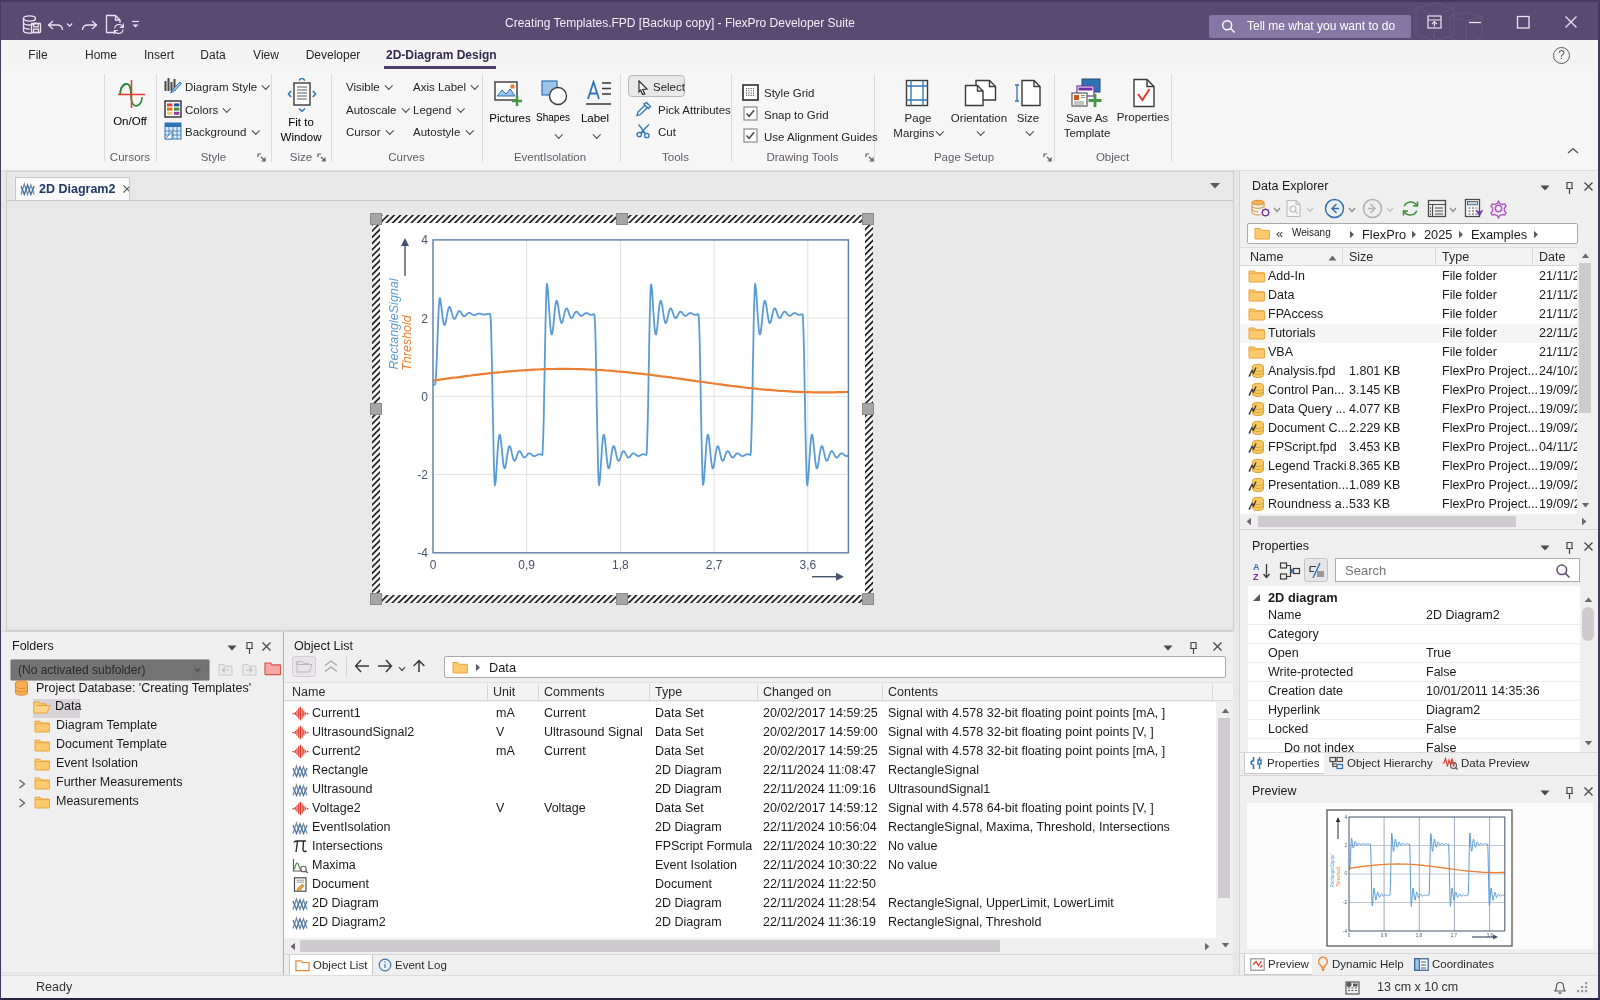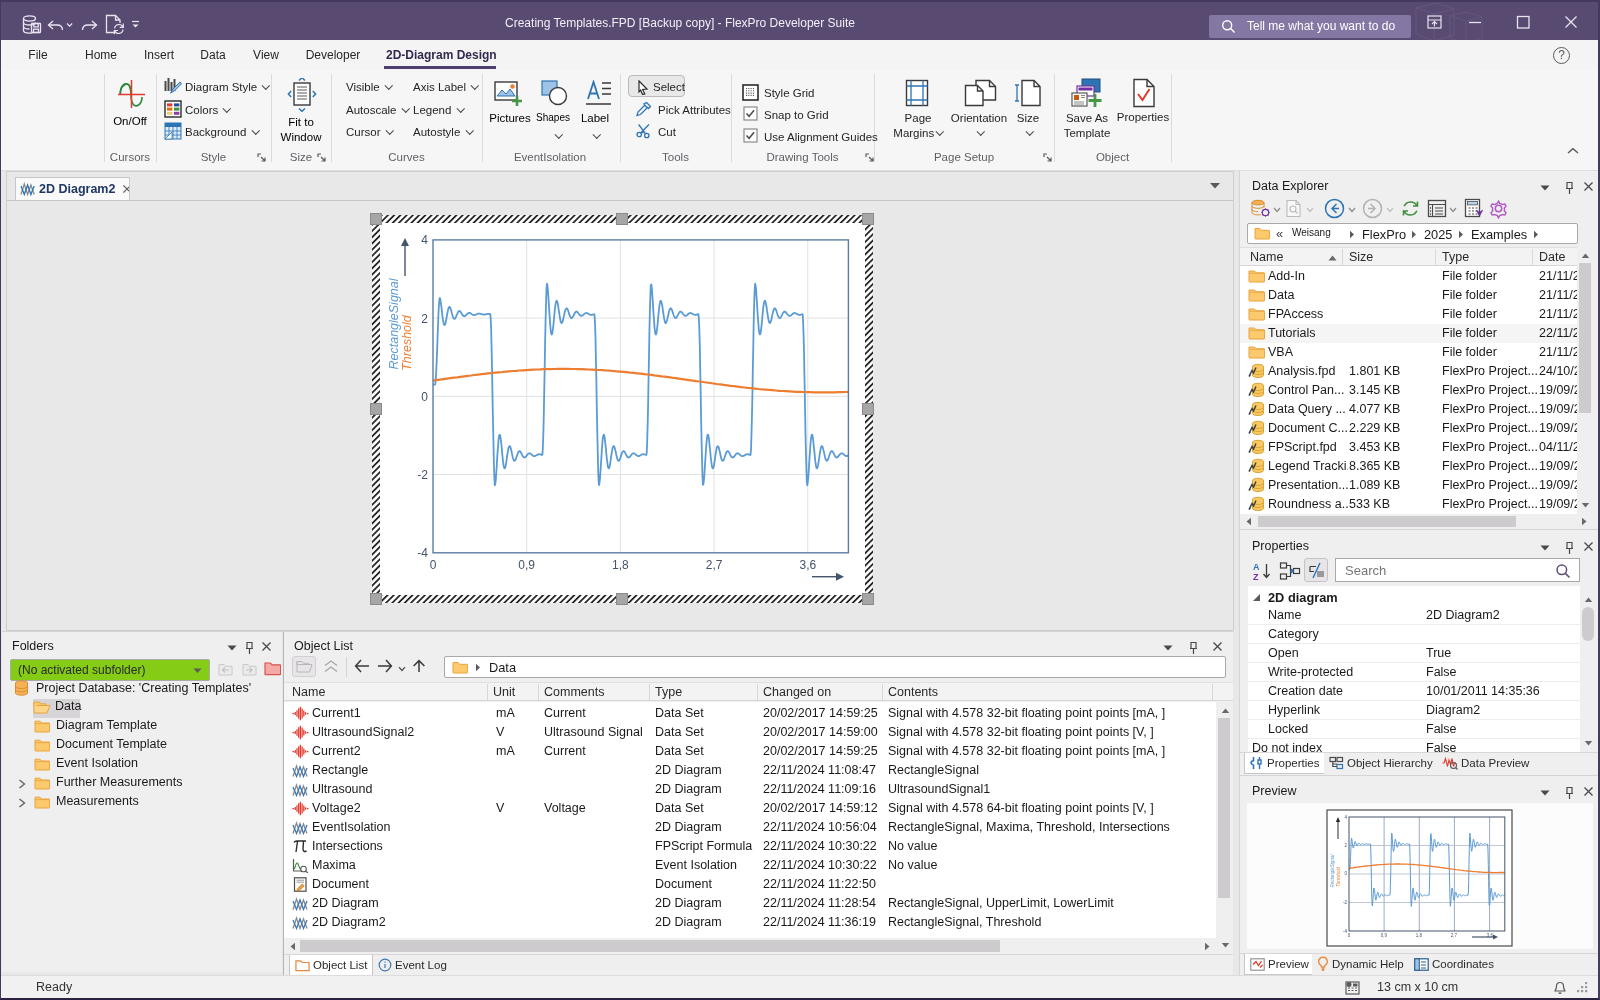--- a/index.html
+++ b/index.html
@@ -397,21 +397,21 @@
   <div class="ptitle">Folders</div>
   <svg class="abs" style="right:45px;top:13px;" width="10" height="7" viewBox="0 0 10 7">
       <path d="M0.5 0.5 l4.5 5 4.5-5 z" fill="#4a4a4a"></path>
     </svg>
   <svg class="abs" style="right:27px;top:9px;" width="11" height="14" viewBox="0 0 11 14" fill="none" stroke="#4a4a4a" stroke-width="1.2">
       <path d="M3 1.5 h5 v6 h-5 z M2 7.5 h7 M5.5 7.5 V13"></path>
     </svg>
   <svg class="abs" style="right:10px;top:9px;" width="11" height="11" viewBox="0 0 11 11" stroke="#4a4a4a" stroke-width="1.3">
       <path d="M1.5 1.5 l8 8 M9.5 1.5 l-8 8"></path>
     </svg>
-  <div class="abs" style="left:8px;top:27px;width:200px;height:22px;background:#84cc16;border:1px solid #aaa8aa;border-radius:2px;font-size:12px;color:#2a2a2a;line-height:20px;padding-left:7px;">(No activated subfolder)<svg class="abs" style="right:7px;top:8px;" width="9" height="6" viewBox="0 0 9 6">
+  <div class="abs" style="left:8px;top:27px;width:200px;height:22px;background:#737373;border:1px solid #aaa8aa;border-radius:2px;font-size:12px;color:#2a2a2a;line-height:20px;padding-left:7px;">(No activated subfolder)<svg class="abs" style="right:7px;top:8px;" width="9" height="6" viewBox="0 0 9 6">
         <path d="M0.5 0.5 l4 4.5 4-4.5 z" fill="#5a5a5a"></path>
       </svg></div>
   <svg class="abs" style="left:214px;top:30px;" width="18" height="15" viewBox="0 0 18 15" opacity="0.45">
       <path d="M3 2.5 h5 l1.5 1.8 H16 V13 H3 Z" fill="#e9e7e9" stroke="#9a989a" stroke-width="1"></path>
       <path d="M7 8 h6 M9 5.5 L6.5 8 L9 10.5" fill="none" stroke="#8a888a" stroke-width="1.2"></path>
     </svg>
   <svg class="abs" style="left:238px;top:30px;" width="18" height="15" viewBox="0 0 18 15" opacity="0.45">
       <path d="M3 2.5 h5 l1.5 1.8 H16 V13 H3 Z" fill="#e9e7e9" stroke="#9a989a" stroke-width="1"></path>
       <path d="M6 8 h6 M9.5 5.5 L12 8 L9.5 10.5" fill="none" stroke="#8a888a" stroke-width="1.2"></path>
     </svg>
@@ -1019,21 +1019,21 @@
     </div>
 <div class="prow" style="top:530px;">
       <span style="left:20px;">Hyperlink</span>
       <span style="left:178px;">Diagram2</span>
     </div>
 <div class="prow" style="top:549px;">
       <span style="left:20px;">Locked</span>
       <span style="left:178px;">False</span>
     </div>
 <div class="prow" style="top:568px;">
-      <span style="left:4px;">Do not index</span>
+      <span style="left:36px;">Do not index</span>
       <span style="left:178px;">False</span>
     </div>
   <div class="abs" style="left:340px;top:420px;width:16px;height:161px;background:#f0efef;">
     <svg class="abs" style="left:4px;top:5px;" width="9" height="7" viewBox="0 0 9 7">
         <path d="M0.8 6 L4.5 1.5 L8.2 6 Z" class="sarrow"></path>
       </svg>
     <div class="sthumb" style="left:2px;top:16px;width:12px;height:34px;border-radius:6px;"></div>
     <svg class="abs" style="left:4px;bottom:5px;" width="9" height="7" viewBox="0 0 9 7">
         <path d="M0.8 1 L4.5 5.5 L8.2 1 Z" class="sarrow"></path>
       </svg>

